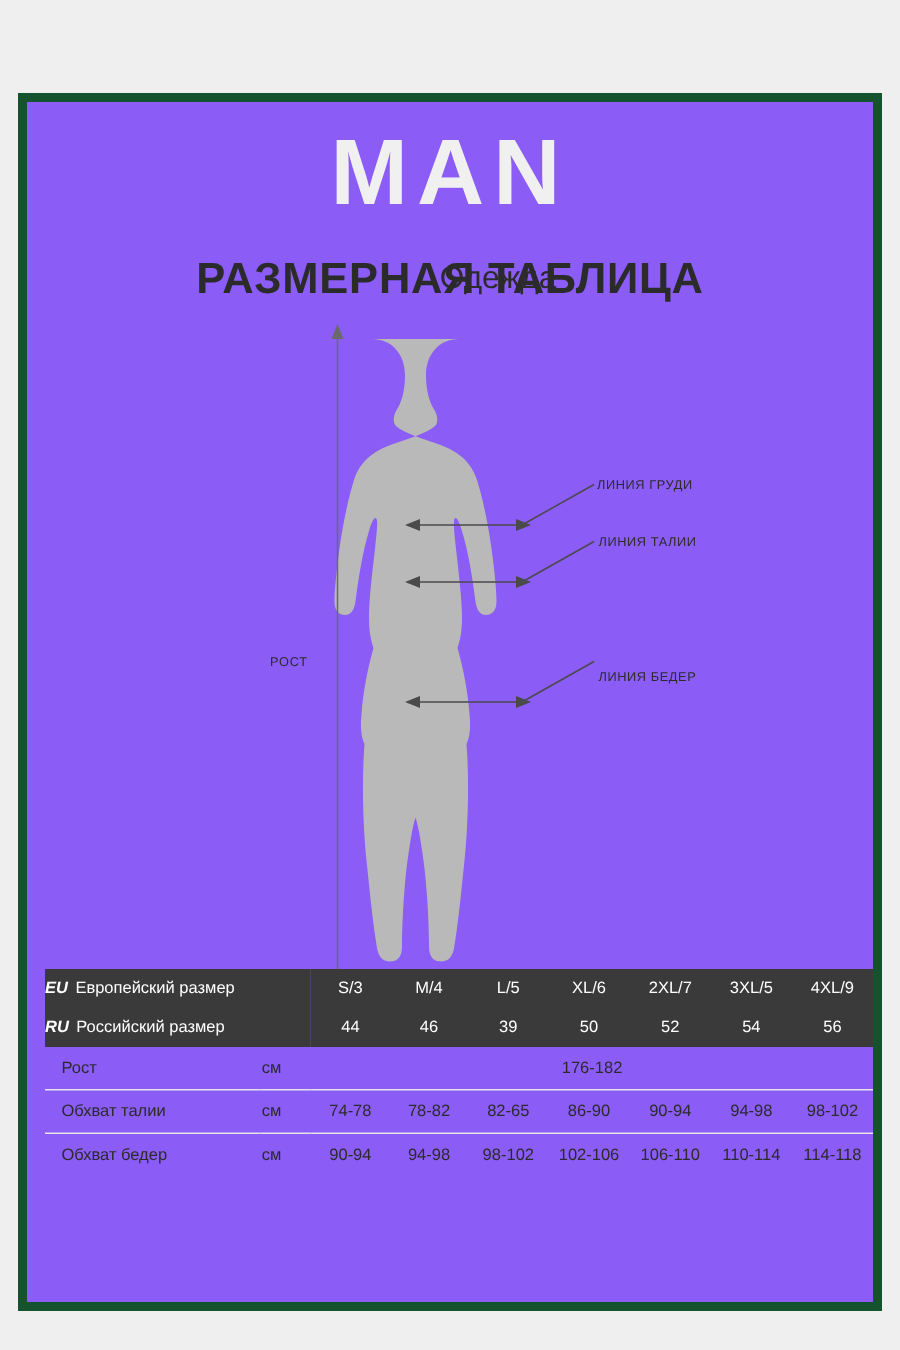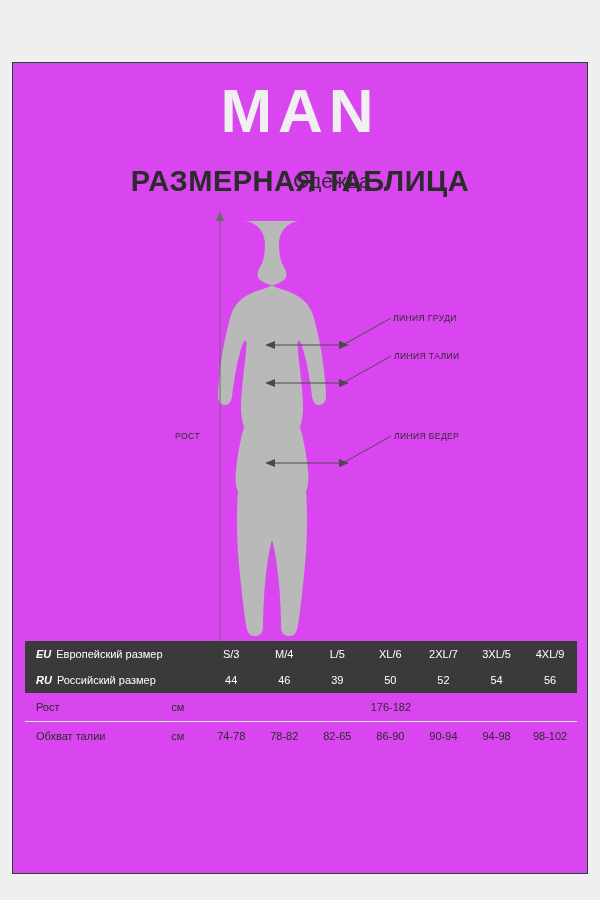--- a/index.html
+++ b/index.html
@@ -12,22 +12,22 @@
     background: #efefef;
     font-family: "Liberation Sans", sans-serif;
     -webkit-font-smoothing: antialiased;
   }
   .page {
     position: absolute;
     left: 12px;
     top: 62px;
     width: 576px;
     height: 812px;
-    background: #d946ef;
-    border: 1px solid #14532d;
+    background: #8b5cf6;
+    border: 6px solid #14532d;
     box-sizing: border-box;
     overflow: hidden;
   }
   .watermark {
     position: absolute;
     top: 12px;
     left: 0;
     width: 100%;
     text-align: center;
     font-size: 62px;
@@ -97,21 +97,21 @@
     background: #3a3a3a;
     color: #ffffff;
   }
   thead td {
     padding: 7px 2px;
     text-align: center;
     font-size: 11px;
   }
   thead td.lbl {
     text-align: left;
-    padding-left: 11px;
+    padding-left: 0;
   }
   .code {
     font-style: italic;
     font-weight: bold;
     padding-right: 5px;
   }
   tbody td {
     padding: 8px 2px;
     text-align: center;
     border-bottom: 1px solid #e4e4e4;
@@ -214,21 +214,21 @@
         <line x1="258" y1="270" x2="330" y2="270"></line>
         <line x1="330" y1="270" x2="378" y2="243"></line>
       </g>
       <polygon points="252,270 262,266 262,274" fill="#4a4a4a"></polygon>
       <polygon points="336,270 326,266 326,274" fill="#4a4a4a"></polygon>
     </svg>
 
     <div class="height-label">РОСТ</div>
     <div class="annot" style="left:380px; top:120px;">ЛИНИЯ ГРУДИ</div>
     <div class="annot" style="left:381px; top:158px;">ЛИНИЯ ТАЛИИ</div>
-    <div class="annot" style="left:381px; top:238px;">ЛИНИЯ БЕДЕР</div>
+    <div class="annot" style="left:381px; top:248px;">ЛИНИЯ БЕДЕР</div>
   </div>
 
   <div class="table-wrap">
     <table>
       <thead>
         <tr>
           <td class="lbl" colspan="2">
             <span class="code">EU</span><span>Европейский размер</span>
           </td>
           <td class="col-size">S/3</td>
@@ -262,17 +262,28 @@
           <td class="lbl">Обхват талии</td>
           <td class="unit">см</td>
           <td>74-78</td>
           <td>78-82</td>
           <td>82-65</td>
           <td>86-90</td>
           <td>90-94</td>
           <td>94-98</td>
           <td>98-102</td>
         </tr>
+        <tr>
+          <td class="lbl">Обхват бедер</td>
+          <td class="unit">см</td>
+          <td>90-94</td>
+          <td>94-98</td>
+          <td>98-102</td>
+          <td>102-106</td>
+          <td>106-110</td>
+          <td>110-114</td>
+          <td>114-118</td>
+        </tr>
       </tbody>
     </table>
   </div>
 
 </div>
 
 </body></html>

